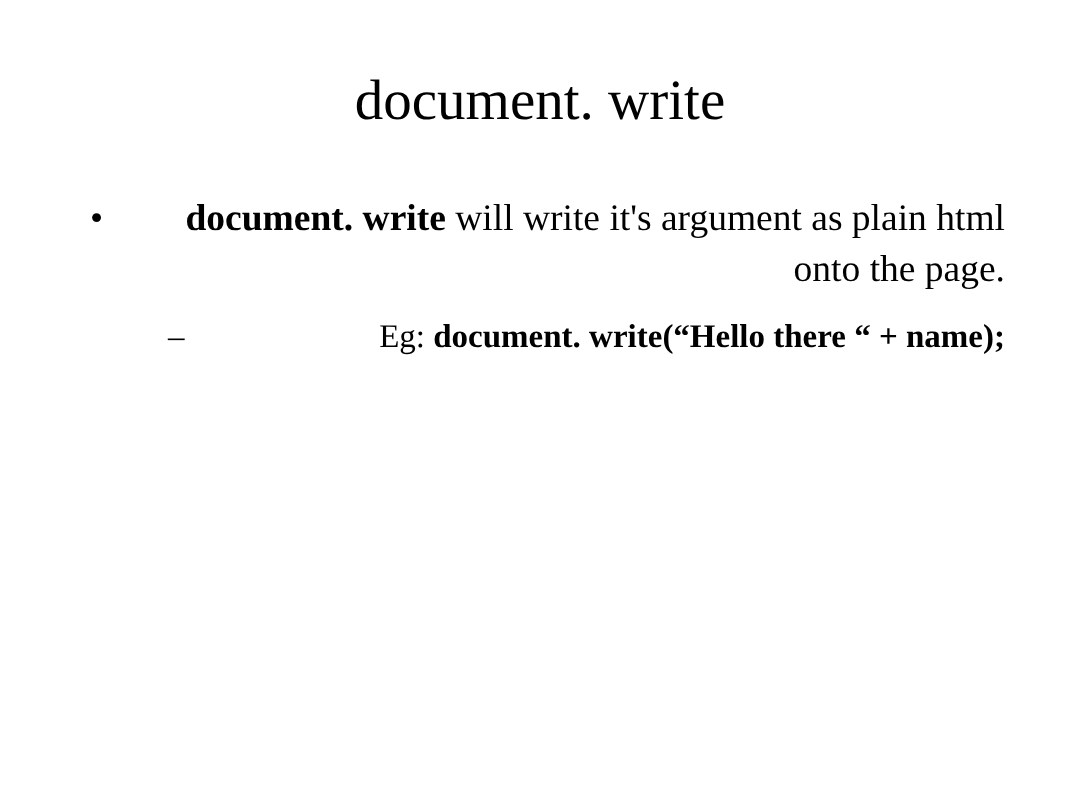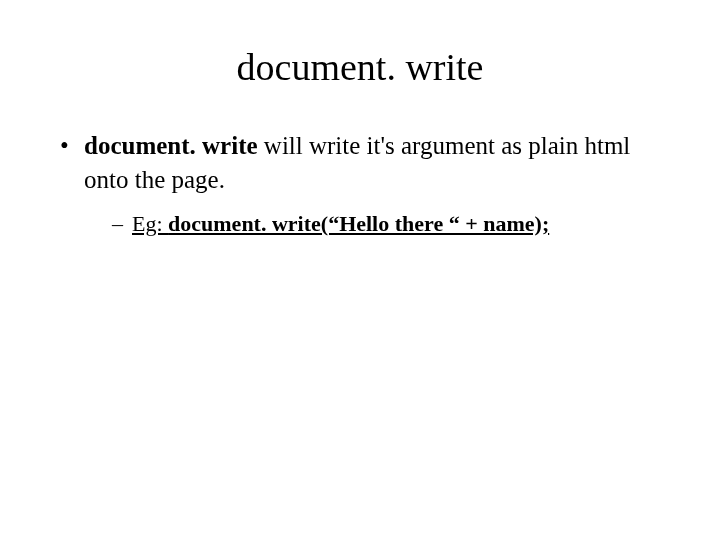--- a/index.html
+++ b/index.html
@@ -1,18 +1,19 @@
 <!DOCTYPE html>
 <html><head>
   <meta charset="utf-8">
   <style>
     * {
       margin: 0;
       padding: 0;
       box-sizing: border-box;
+      text-align: right;
     }
     body {
       width: 720px;
       height: 540px;
       background: #ffffff;
       font-family: "Times New Roman", Times, serif;
       color: #000000;
       padding: 35px 50px;
       overflow: hidden;
     }
@@ -41,21 +42,20 @@
       top: 0;
       font-size: 25px;
     }
     .bold {
       font-weight: bold;
     }
     .sub-list {
       list-style: none;
       padding-left: 28px;
       margin-top: 12px;
-      text-decoration: underline;
     }
     .sub-item {
       font-size: 22px;
       line-height: 1.35;
       position: relative;
       padding-left: 20px;
     }
     .sub-item::before {
       content: "–";
       position: absolute;

